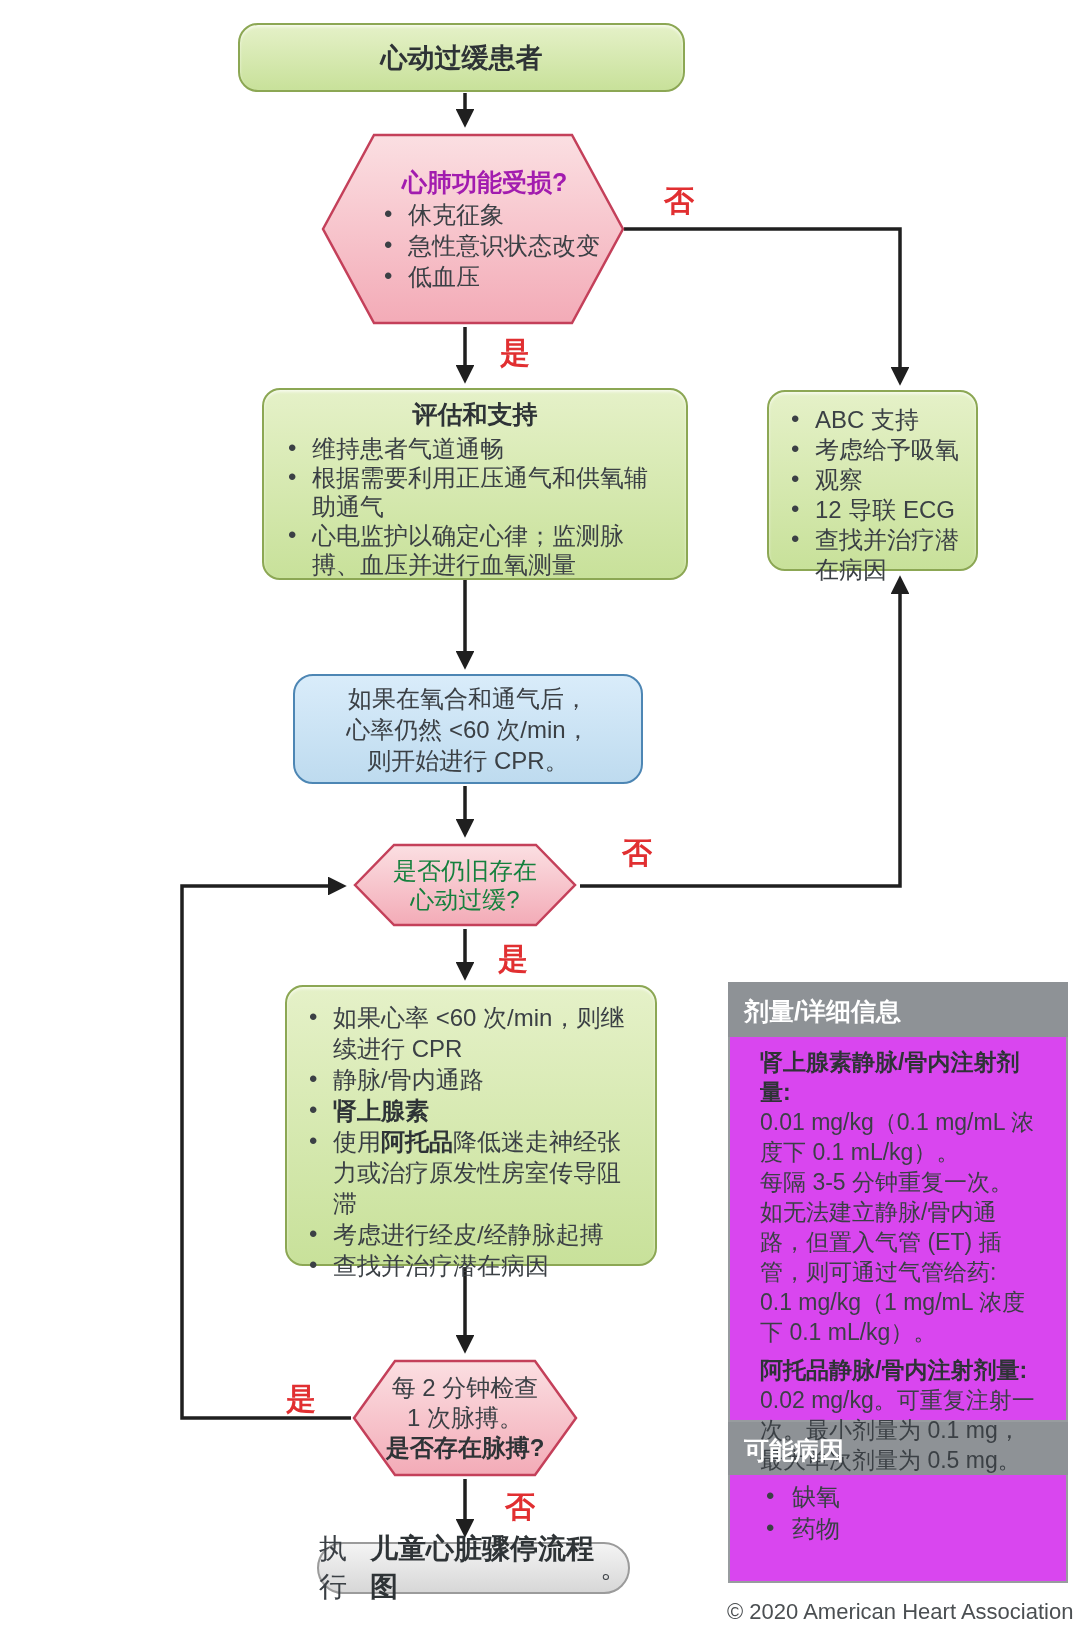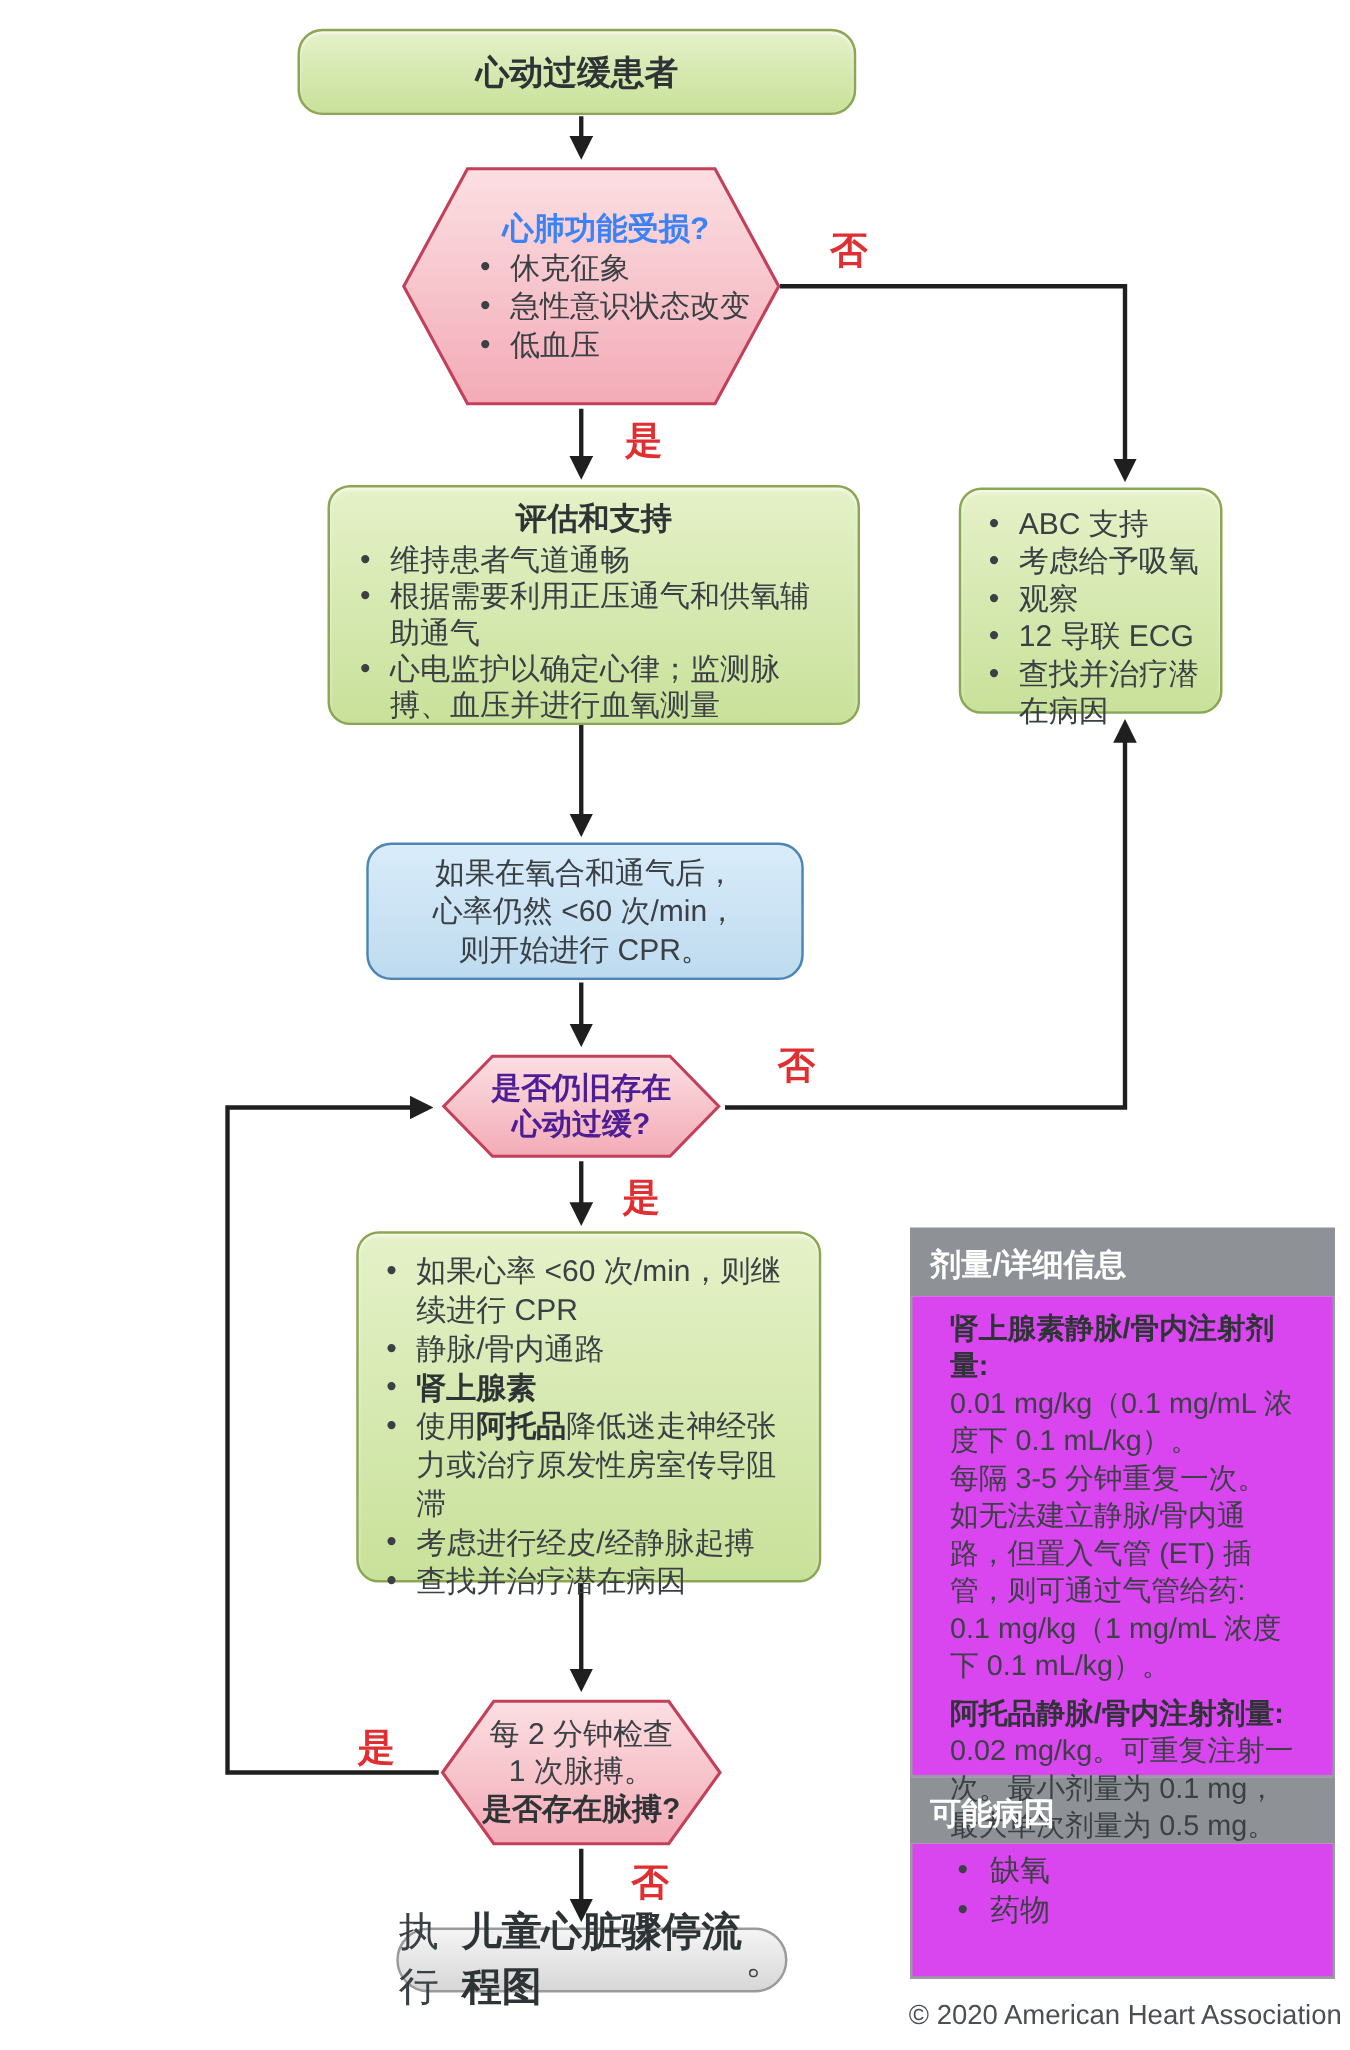--- a/index.html
+++ b/index.html
@@ -19,27 +19,27 @@
   .blue-box{
     background:linear-gradient(180deg,#d9ecfa 0%,#bedbef 100%);
     border:2px solid #4d86b4;border-radius:20px;
     display:flex;flex-direction:column;align-items:center;justify-content:center;
     font-size:24px;line-height:31px;color:#3b4045;
   }
   .gray-box{
     background:linear-gradient(180deg,#f4f4f4 0%,#d7d7d7 100%);
     border:2px solid #9b9b9b;border-radius:26px;
     display:flex;align-items:center;justify-content:flex-start;
-    font-size:32px;color:#3b4045;
+    font-size:28px;color:#3b4045;
   }
   .hex{position:absolute;}
   .hex svg{position:absolute;left:0;top:0;}
   .hex-content{position:relative;width:100%;height:100%;display:flex;
     flex-direction:column;justify-content:center;z-index:1;}
-  .hex-title{font-weight:bold;font-size:25px;color:#3b82f6;}
+  .hex-title{font-weight:bold;font-size:25px;color:#a21caf;}
   .center-lines{text-align:center;font-size:24px;line-height:30px;}
   .blist{margin:0;padding:0;list-style:none;}
   .blist li{position:relative;padding-left:30px;font-size:24px;line-height:31px;}
   .blist li::before{content:"•";position:absolute;left:6px;top:-1px;}
   .box-title{text-align:center;font-weight:bold;font-size:25px;color:#2e3336;margin:0 0 3px 0;}
   .red-label{position:absolute;color:#e12f31;font-weight:bold;font-size:30px;line-height:30px;}
   b{color:#2e3336;}
   
   .panel{position:absolute;left:728px;top:982px;width:340px;}
   .panel-header{background:#8e9296;color:#ffffff;font-weight:bold;font-size:25px;
@@ -126,21 +126,21 @@
     <span>如果在氧合和通气后，</span>
     <span>心率仍然 &lt;60 次/min，</span>
     <span>则开始进行 CPR。</span>
   </div>
 
   <div class="hex" style="left:352px;top:842px;width:226px;height:86px;">
     <svg width="226" height="86" viewBox="0 0 226 86">
       <polygon points="3,43 42,3 184,3 223,43 184,83 42,83" fill="url(#pinkGrad)" stroke="#c4405a" stroke-width="2.5"></polygon>
     </svg>
     <div class="hex-content">
-      <div class="center-lines" style="font-weight:bold;color:#4c1d95;line-height:29px;">
+      <div class="center-lines" style="font-weight:normal;color:#15803d;line-height:29px;">
         <div>是否仍旧存在</div>
         <div>心动过缓?</div>
       </div>
     </div>
   </div>
 
   <div class="red-label" style="left:622px;top:838px;">否</div>
   <div class="red-label" style="left:498px;top:944px;">是</div>
 
   <div class="node green" style="left:285px;top:985px;width:372px;height:281px;padding:15px 12px 10px 16px;">

